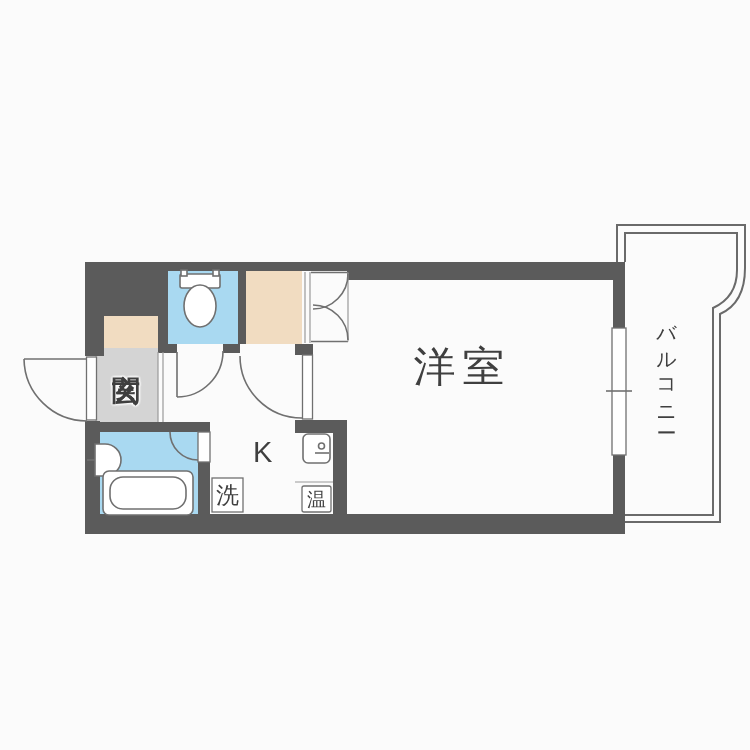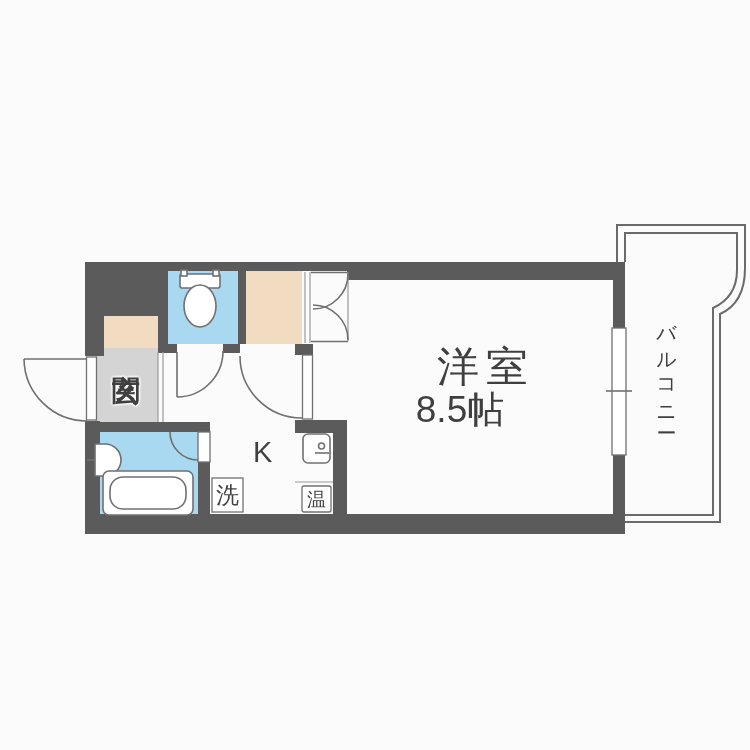--- a/index.html
+++ b/index.html
@@ -99,20 +99,19 @@
 
     <rect class="fix" x="303" y="434" width="27" height="29" rx="5"></rect>
     <circle class="ln" cx="321.5" cy="446" r="3"></circle>
     <path class="ln" d="M315,453 H329"></path>
     <path class="ln-thin" d="M295,482 H333"></path>
 
     <rect class="gap" x="212" y="478" width="31" height="34"></rect>
     <rect class="gap" x="302" y="486" width="29" height="26" rx="2"></rect>
   </svg>
 
-  <div class="label" style="left:390px;top:345px;width:145px;text-align:right;font-size:42px;letter-spacing:7px;">洋室</div>
-  <div class="label" style="left:390px;top:391px;width:140px;text-align:center;font-size:37px;">8.5帖</div>
+  <div class="label" style="left:390px;top:345px;width:145px;text-align:center;font-size:42px;letter-spacing:7px;">洋室</div>
   <div class="label" style="left:253px;top:437px;font-size:29px;">K</div>
   <div class="label vtext halo" style="left:111px;top:352px;font-size:28px;letter-spacing:3px;font-weight:bold;">玄関</div>
   <div class="label vtext" style="left:656px;top:311px;font-size:20px;letter-spacing:5px;">バルコニー</div>
   <div class="label" style="left:212px;top:483px;width:31px;text-align:center;font-size:23px;">洗</div>
   <div class="label" style="left:302px;top:490px;width:29px;text-align:center;font-size:19px;">温</div>
 </div>
 
 </body></html>

